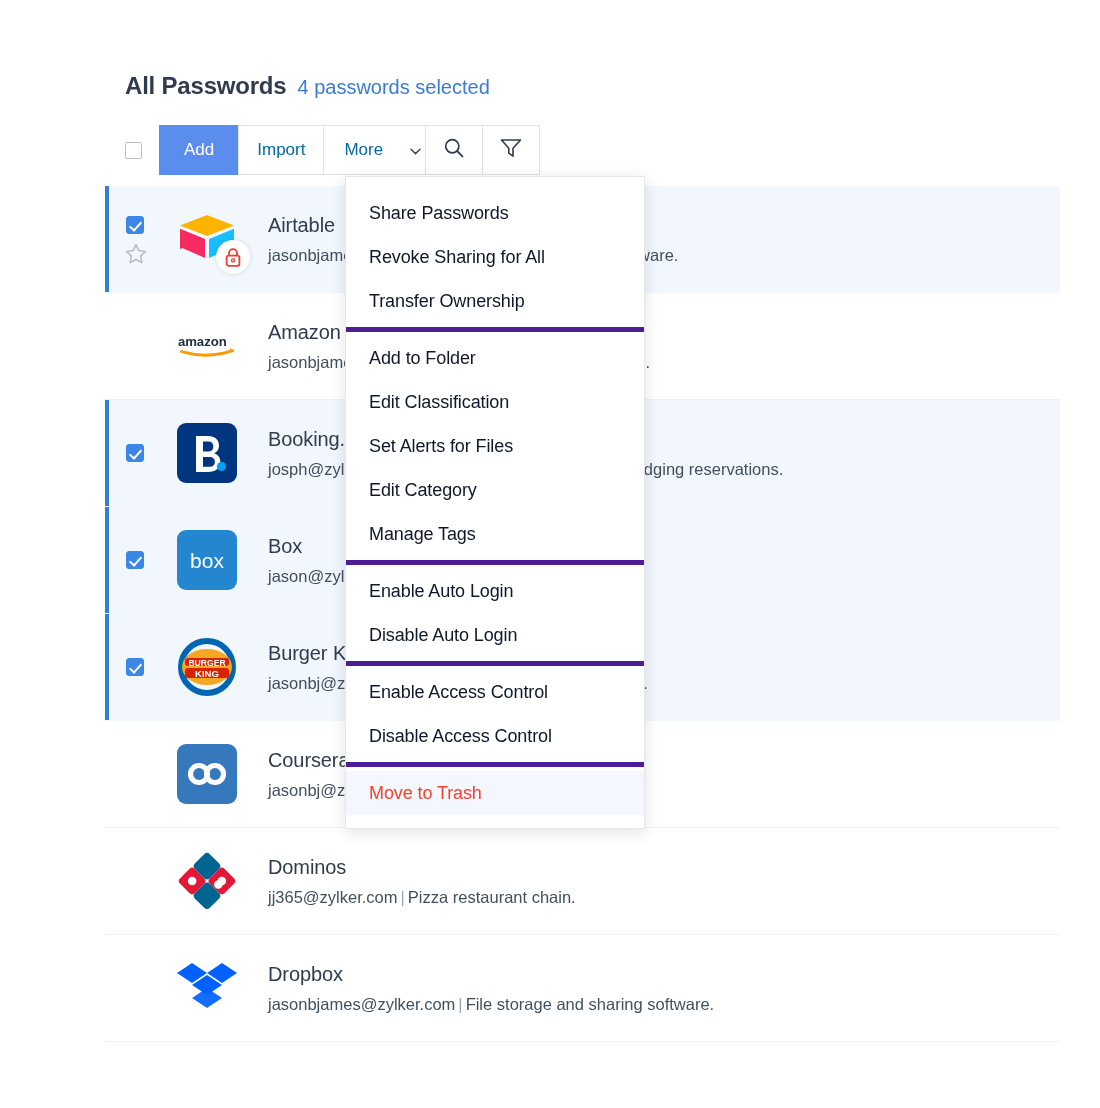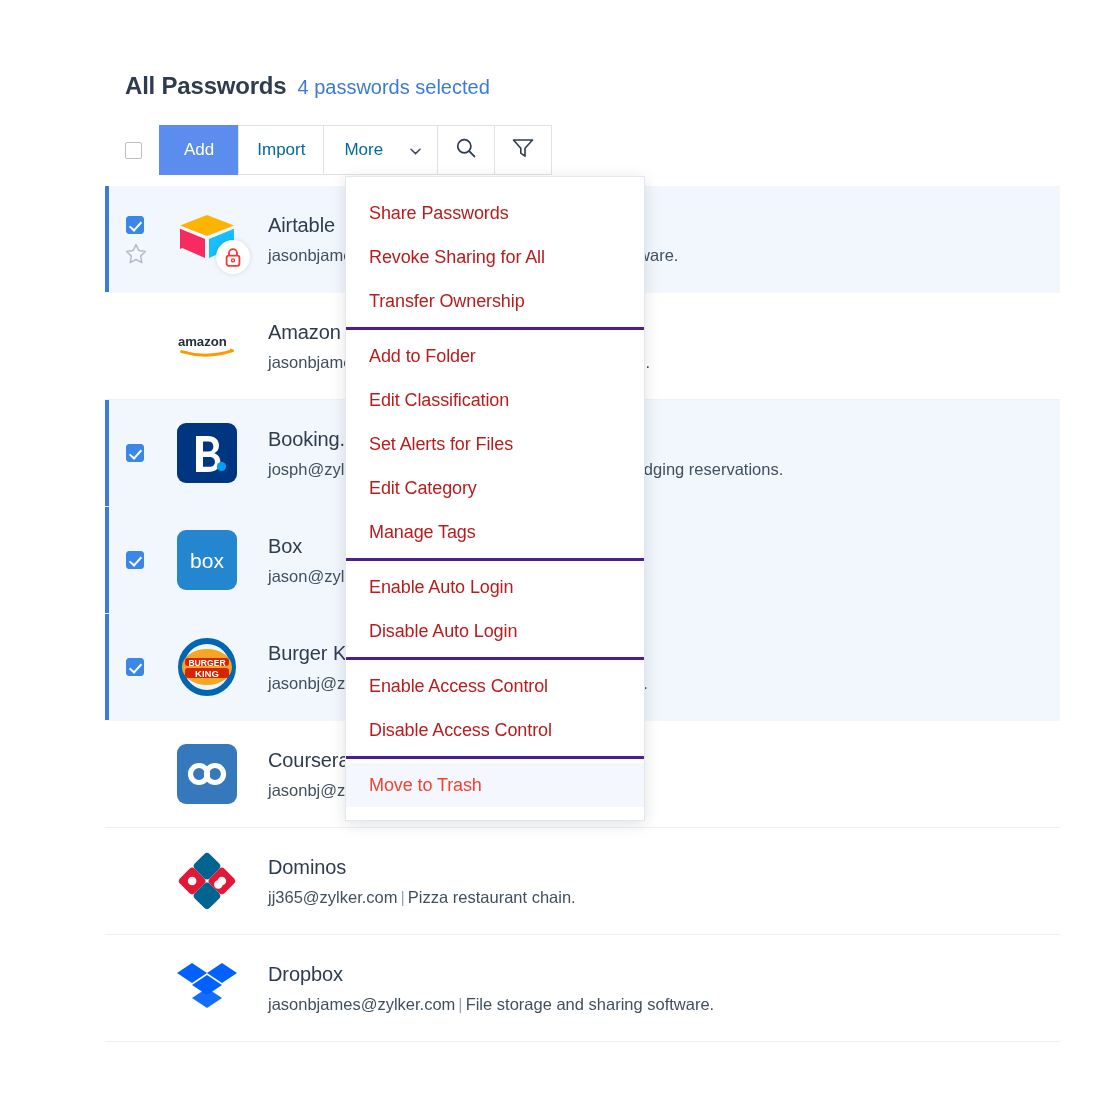--- a/index.html
+++ b/index.html
@@ -61,21 +61,21 @@
     padding: 0 18px;
     margin-right: -1px;
     cursor: pointer;
   }
   .tb-btn.primary {
     background: #5b8dee;
     border-color: #5b8dee;
     color: #ffffff;
     padding: 0 24px;
   }
-  .tb-btn.more { padding: 0 16px 0 20px; gap: 27px; }
+  .tb-btn.more { padding: 0 4px 0 20px; gap: 27px; }
   .tb-btn.icon-only { width: 58px; padding: 0; }
   .chev {
     width: 11px; height: 7px;
     display: inline-block;
     position: relative; top: 1px;
   }
   .chev svg { display:block; }
 
   
   .list {
@@ -170,27 +170,27 @@
     position: absolute;
     left: 321px; top: 176px;
     width: 300px;
     background: #ffffff;
     border: 1px solid #e3e6ea;
     box-shadow: 0 3px 14px rgba(20,30,50,0.13);
     padding: 10px 0 9px 0;
     z-index: 50;
   }
   .menu-group { padding: 4px 0; }
-  .menu-group + .menu-group { border-top: 3px solid #4c1d95; }
+  .menu-group + .menu-group { border-top: 5px solid #4c1d95; }
   .menu-item {
     height: 44px;
     display: flex; align-items: center;
     padding: 0 23px;
     font-size: 18px;
-    color: #b91c1c;
+    color: #0f172a;
     cursor: pointer;
     letter-spacing: -0.1px;
   }
   .menu-item.danger { color: #f5412f; }
   .menu-item.hover { background: #f4f7fd; }
 </style>
 </head>
 <body>
 
 <div id="page">

